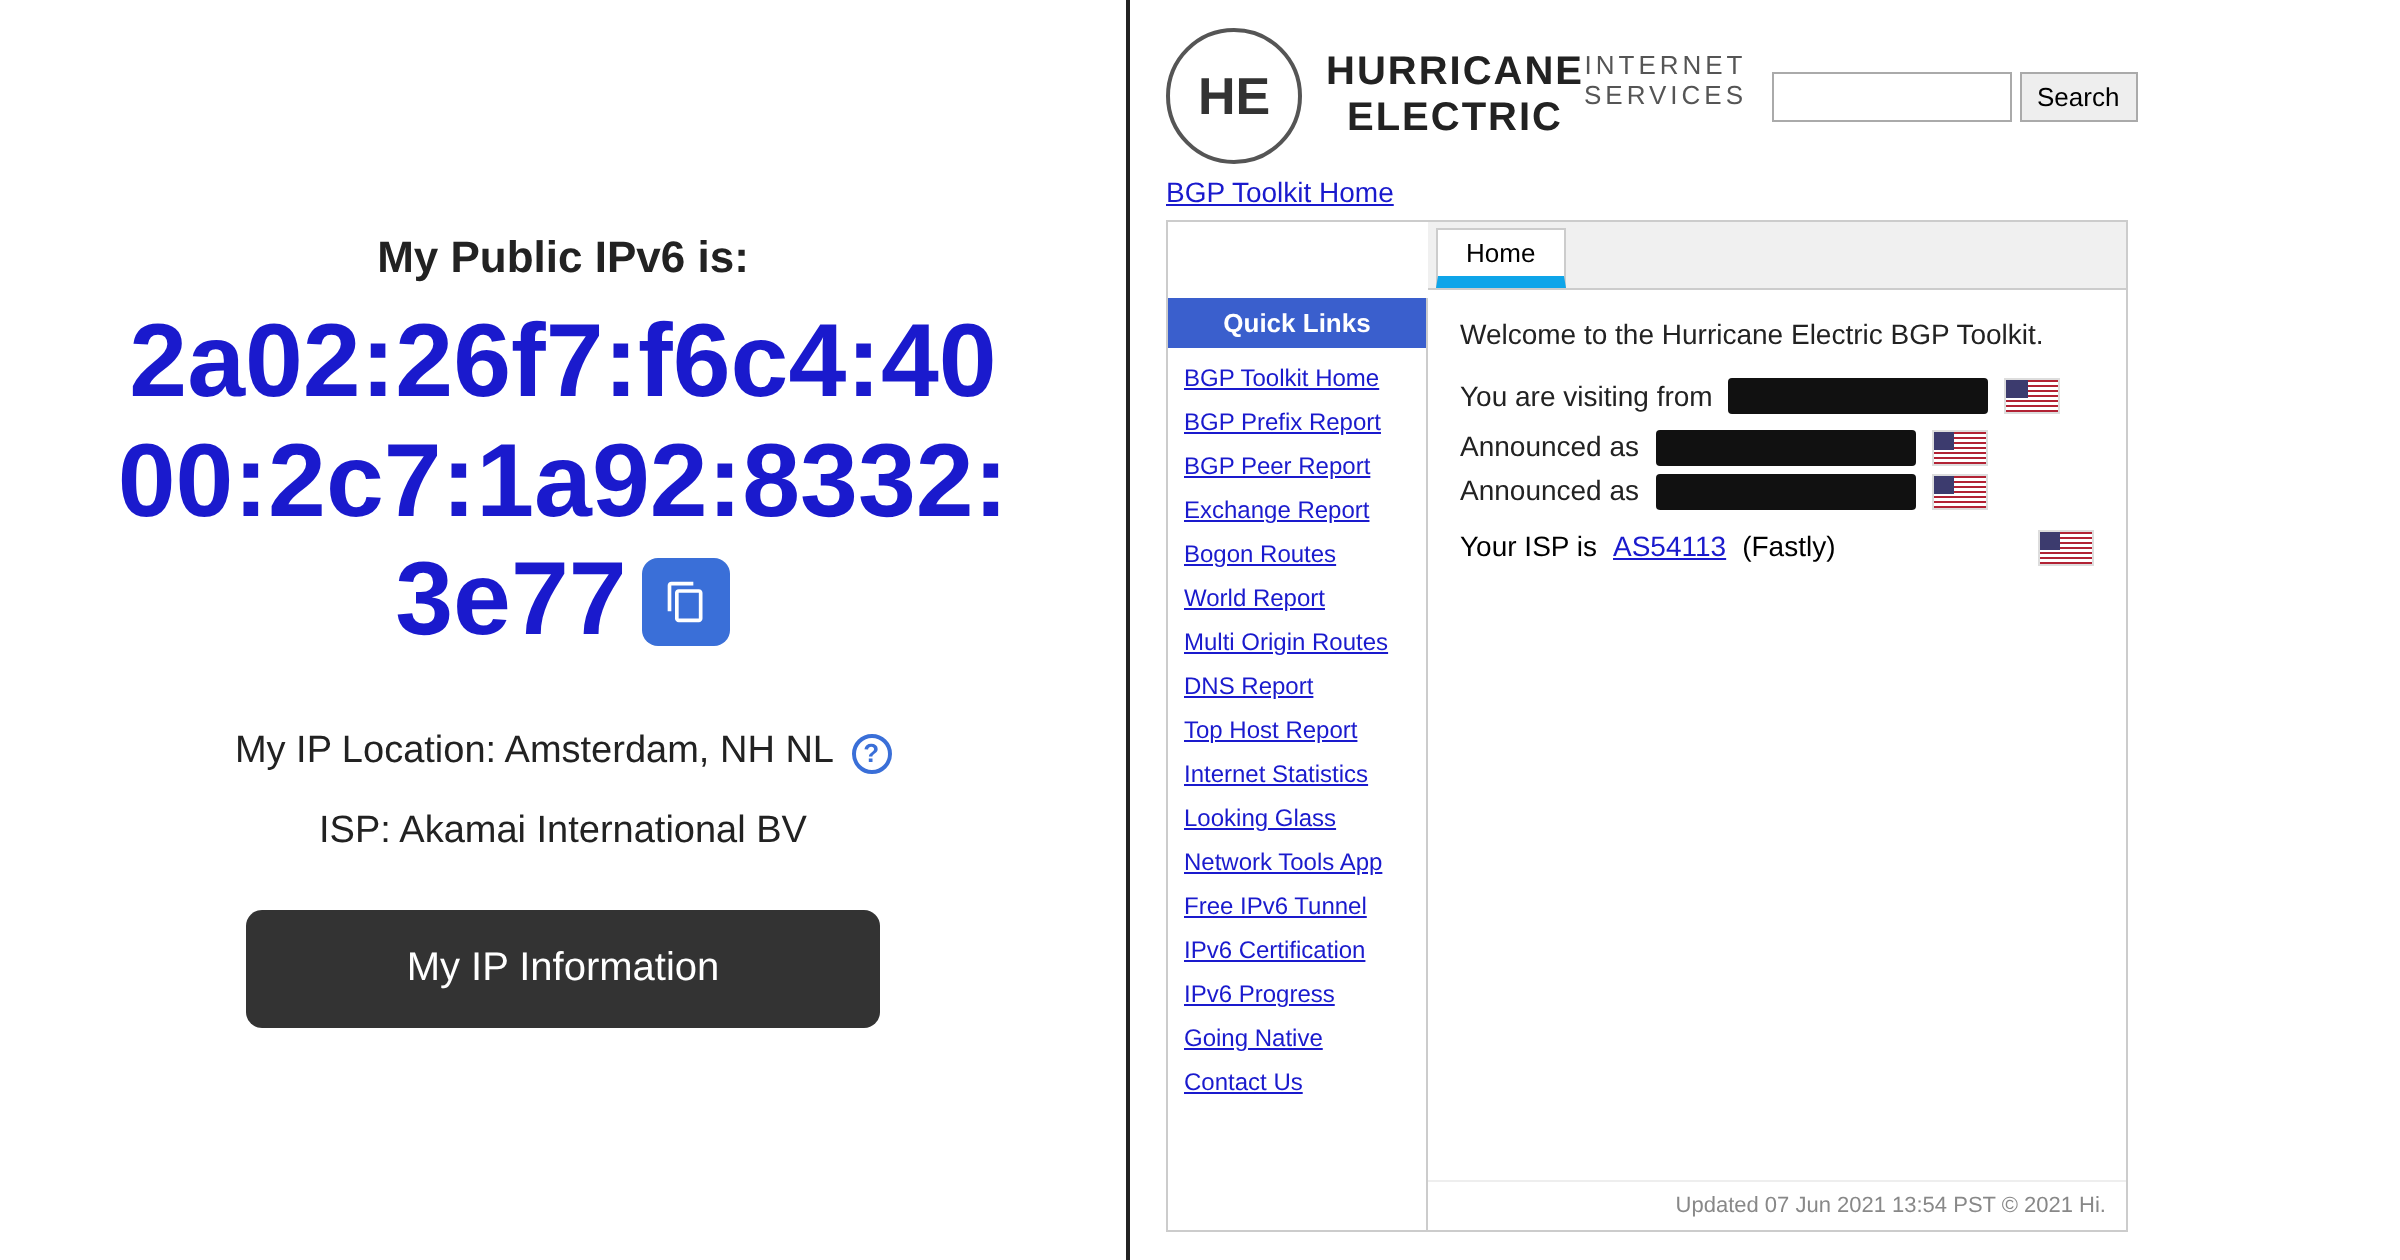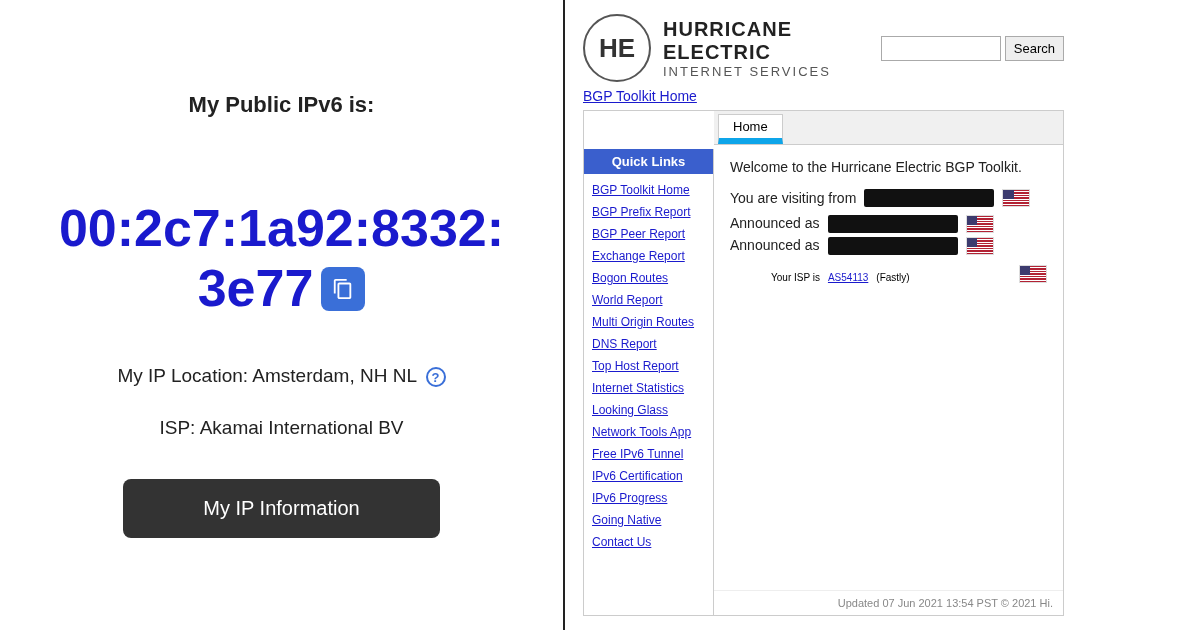--- a/index.html
+++ b/index.html
@@ -16,21 +16,20 @@
     .left-panel {
       width: 565px;
       height: 630px;
       display: flex;
       flex-direction: column;
       align-items: center;
       justify-content: center;
       padding: 20px 40px;
       border-right: 2px solid #222;
       background: #fff;
-      gap: 12px;
     }
 
     .ipv6-label {
       font-size: 22px;
       font-weight: bold;
       color: #222;
       margin-bottom: 10px;
       text-align: center;
     }
 
@@ -140,21 +139,22 @@
       align-items: center;
       justify-content: center;
       font-size: 26px;
       font-weight: bold;
       color: #333;
       flex-shrink: 0;
     }
 
     .he-title {
       display: flex;
-      flex-direction: column;
+      flex-direction: row;
+      text-align: center;
     }
 
     .he-title-main {
       font-size: 20px;
       font-weight: bold;
       color: #222;
       letter-spacing: 1px;
     }
 
     .he-title-sub {
@@ -303,25 +303,24 @@
 
     .announced-row {
       display: flex;
       align-items: flex-start;
       margin-bottom: 4px;
       gap: 8px;
     }
 
     .isp-row {
       margin-top: 10px;
-      font-size: 10px;
-      display: flex;
-      align-items: flex-end;
+      font-size: 14px;
+      display: flex;
+      align-items: flex-start;
       gap: 8px;
-      margin-left: 41px;
     }
 
     .isp-link {
       color: #1a1acd;
       text-decoration: underline;
       cursor: pointer;
     }
 
     .footer-text {
       font-size: 11px;
@@ -364,21 +363,21 @@
       height: 53.83%;
       background: #3C3B6E;
     }
   </style>
 </head>
 <body>
 
 <div class="left-panel">
   <div class="ipv6-label">My Public IPv6 is:</div>
   <div class="ipv6-address">
-    <br>
+    <span>2a02:26f7:f6c4:40</span><br>
     <span>00:2c7:1a92:8332:</span><br>
     <span class="ipv6-row">
       <span>3e77</span>
       <button class="copy-btn" title="Copy">
         <svg viewBox="0 0 24 24">
           <path d="M16 1H4C2.9 1 2 1.9 2 3v14h2V3h12V1zm3 4H8C6.9 5 6 5.9 6 7v14c0 1.1.9 2 2 2h11c1.1 0 2-.9 2-2V7c0-1.1-.9-2-2-2zm0 16H8V7h11v14z"></path>
         </svg>
       </button>
     </span>
   </div>

